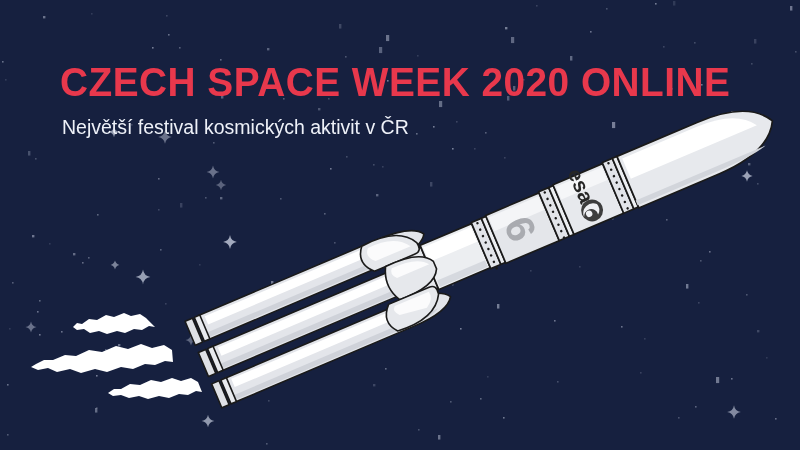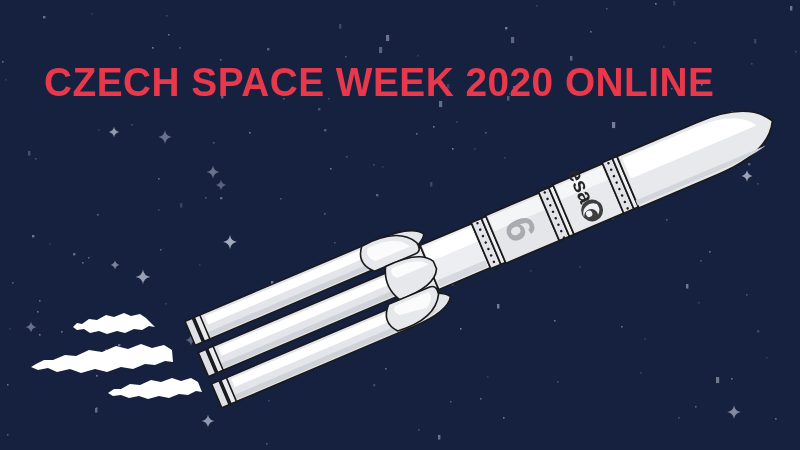--- a/index.html
+++ b/index.html
@@ -6,21 +6,21 @@
   #poster{
     position:relative;
     width:800px;height:450px;
     overflow:hidden;
     background:#16203f;
     font-family:"Liberation Sans",sans-serif;
   }
   #starfield{position:absolute;inset:0;}
   #rocketwrap{position:absolute;inset:0;}
   #text-block{
-    position:absolute;left:44px;top:60px;
+    position:absolute;left:60px;top:60px;
     z-index:5;
   }
   #title{
     color:#e8384c;
     font-family:"Liberation Sans Narrow","Liberation Sans",sans-serif;
     font-weight:bold;
     font-size:40px;
     letter-spacing:0.5px;
     line-height:44px;
     margin:0;
@@ -312,15 +312,16 @@
 
         <path d="M380,298 L424,298 Q432,298 430,308 Q418,330 378,326 Q366,312 380,298 Z"></path>
         <path d="M385,302 L422,302 Q424,310 414,316 L386,312 Q380,306 385,302 Z" fill="#fbfbfc" stroke="none"></path>
       </g>
 
     </g>
   </svg>
 
   <div id="text-block">
     <h1 id="title">CZECH SPACE WEEK 2020 ONLINE</h1>
+    <p id="subtitle">Největší festival kosmických aktivit v ČR</p>
   </div>
 
 </div>
 
 </body></html>

